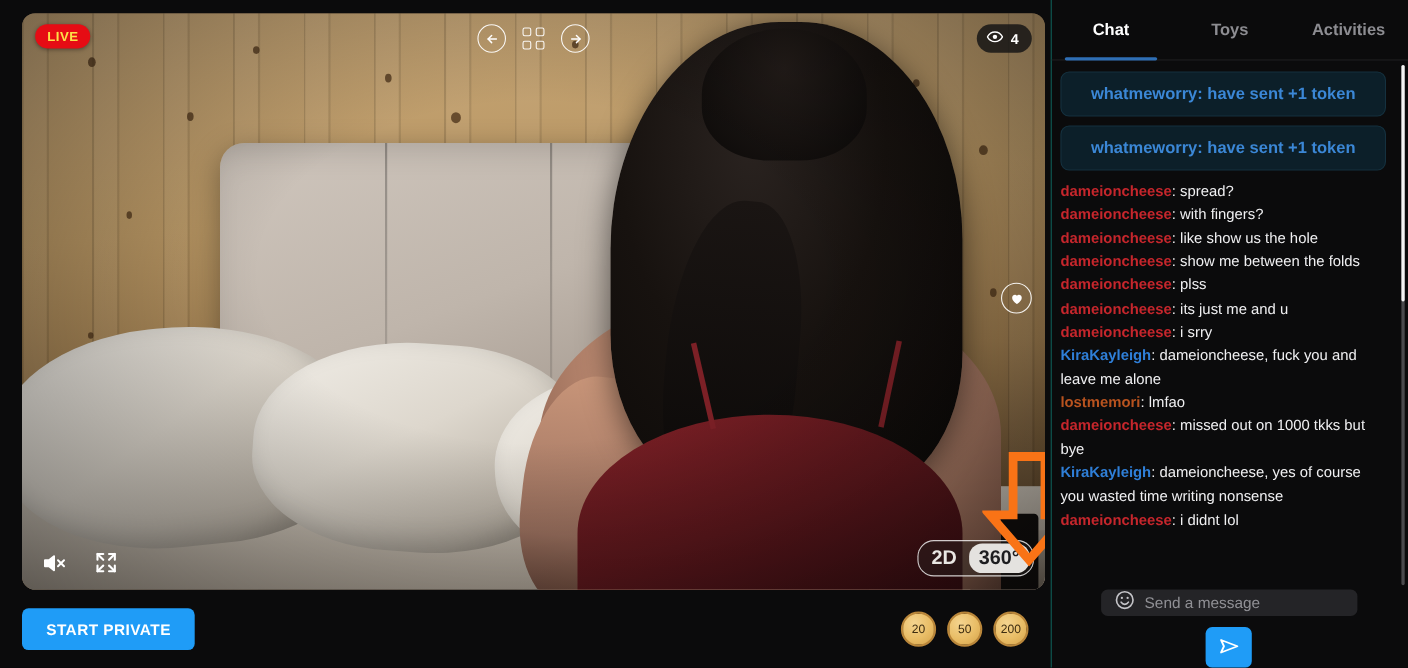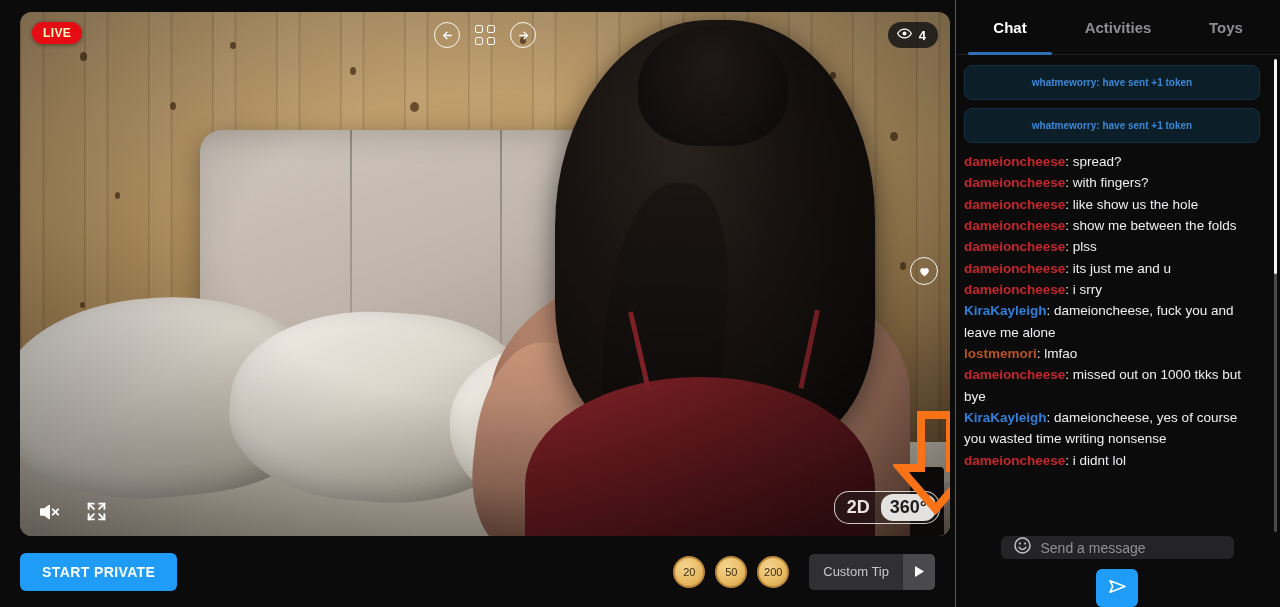--- a/index.html
+++ b/index.html
@@ -110,21 +110,21 @@
     border-radius: 4px; background: #120f0e;
   }
   .vignette {
     position: absolute; inset: 0;
     background: radial-gradient(ellipse at 50% 45%, rgba(0,0,0,0) 38%, rgba(0,0,0,0.45) 100%);
   }
 
   
   .live-badge {
     position: absolute; left: 12px; top: 10px;
-    background: #e60c14; color: #fef9c3;
+    background: #e60c14; color: #fde047;
     font-size: 12px; font-weight: bold; letter-spacing: 0.4px;
     padding: 4px 11px; border-radius: 11px;
     box-shadow: 0 1px 4px rgba(0,0,0,0.4);
   }
   .top-center-ctrls {
     position: absolute; left: 50%; top: 10px; transform: translateX(-50%);
     display: flex; align-items: center; gap: 12px;
   }
   .circ-btn {
     width: 26px; height: 26px; border-radius: 50%;
@@ -218,21 +218,21 @@
     content: ""; position: absolute; left: 12px; right: 12px; bottom: -1px;
     height: 3px; background: #2f6fb5; border-radius: 2px;
   }
   .chat-scroll {
     flex: 1; position: relative; overflow: hidden;
     padding: 6px 14px 4px 8px;
   }
   .tip-note {
     background: #0c1f29; border: 1px solid #15313f;
     border-radius: 8px; padding: 11px 10px; margin: 4px 6px 8px 0;
-    text-align: center; font-size: 10px; font-weight: bold; color: #3b87d6;
+    text-align: center; font-size: 15px; font-weight: bold; color: #3b87d6;
   }
   .msg { font-size: 13.5px; line-height: 1.58; color: #f0f0f2; padding: 0 6px 0 0; }
   .msg .user { font-weight: bold; }
   .u-red { color: #c5262c; }
   .u-blue { color: #2f7fd8; }
   .u-orange { color: #b8531f; }
   .scrollbar-track {
     position: absolute; right: 3px; top: 4px; width: 3px; bottom: 4px;
     background: #4a4a4d; border-radius: 2px;
   }
@@ -384,38 +384,30 @@
         </svg>
       </div>
     </div>
 
     <div class="bottom-bar">
       <button class="start-private">START PRIVATE</button>
       <div class="tip-area">
         <div class="coin">20</div>
         <div class="coin">50</div>
         <div class="coin">200</div>
-        <div class="custom-tip">
-          <span class="custom-tip-label">Custom Tip</span>
-          <span class="custom-tip-go">
-            <svg width="11" height="13" viewBox="0 0 11 13" fill="#fff">
-                <polygon points="1,1 10,6.5 1,12"></polygon>
-              </svg>
-          </span>
-        </div>
       </div>
     </div>
   </div>
 
   <div class="chat-col">
 
     <div class="tabs">
       <div class="tab active">Chat</div>
+      <div class="tab">Toys</div>
       <div class="tab">Activities</div>
-      <div class="tab">Toys</div>
     </div>
 
     <div class="chat-scroll">
       <div class="tip-note">whatmeworry: have sent +1 token</div>
       <div class="tip-note">whatmeworry: have sent +1 token</div>
 
       <div class="msg"><span class="user u-red">dameioncheese</span><span>: </span><span>spread?</span></div>
       <div class="msg"><span class="user u-red">dameioncheese</span><span>: </span><span>with fingers?</span></div>
       <div class="msg"><span class="user u-red">dameioncheese</span><span>: </span><span>like show us the hole</span></div>
       <div class="msg"><span class="user u-red">dameioncheese</span><span>: </span><span>show me between the folds</span></div>

